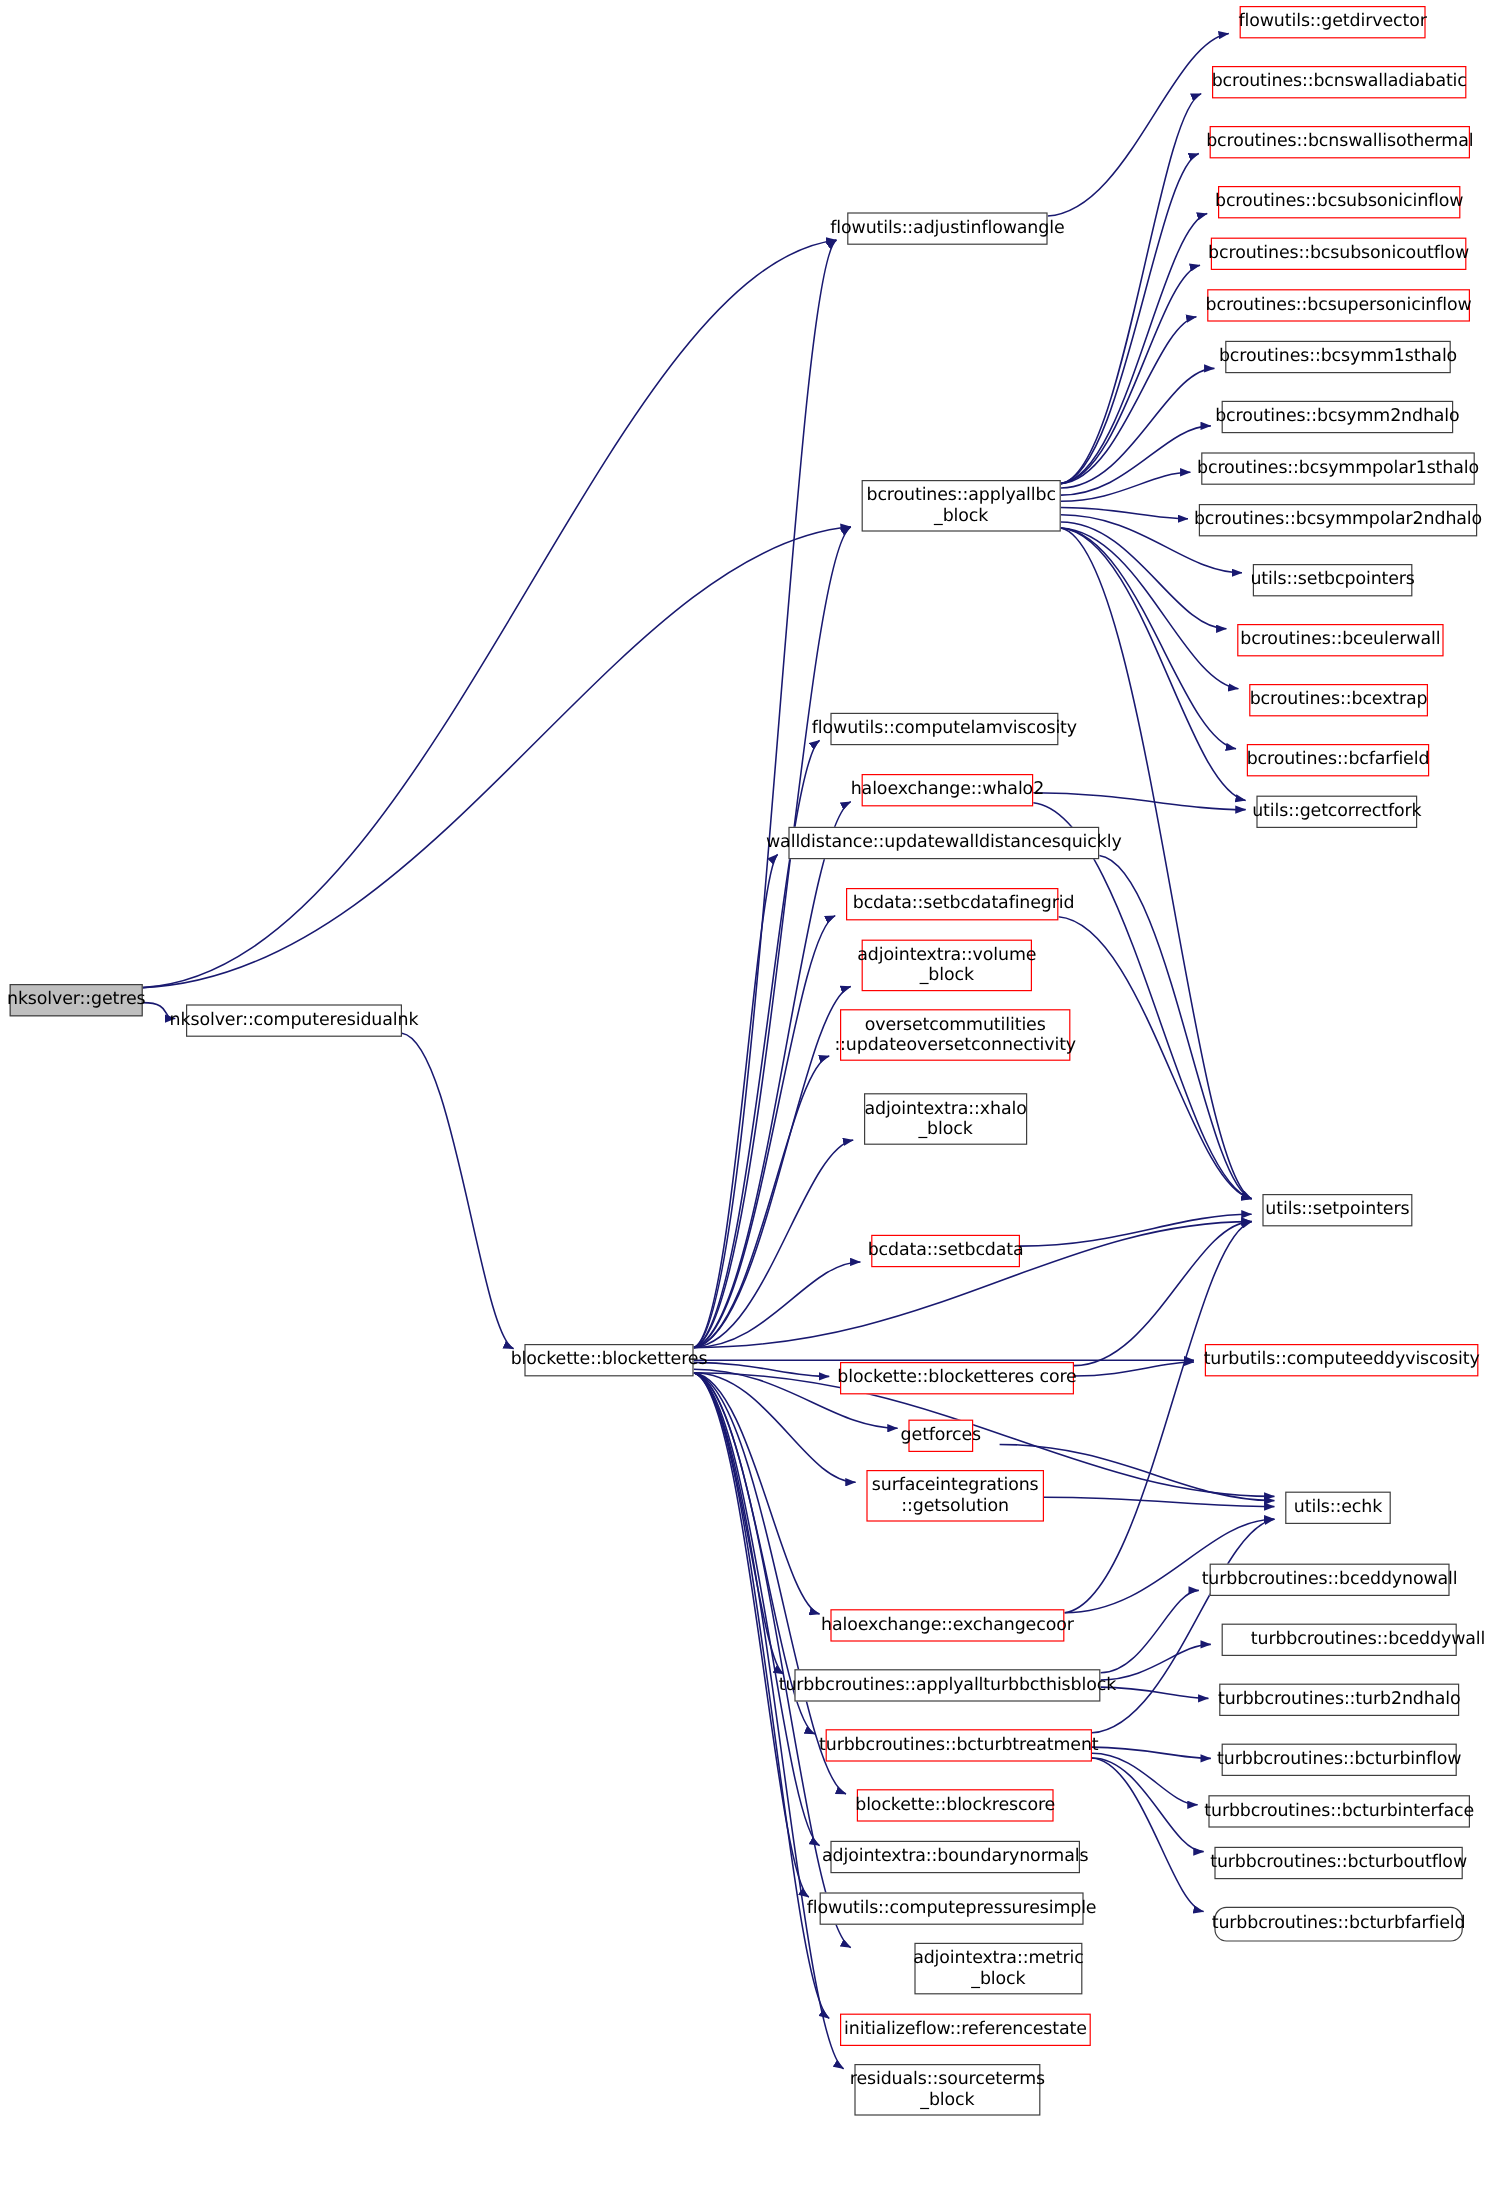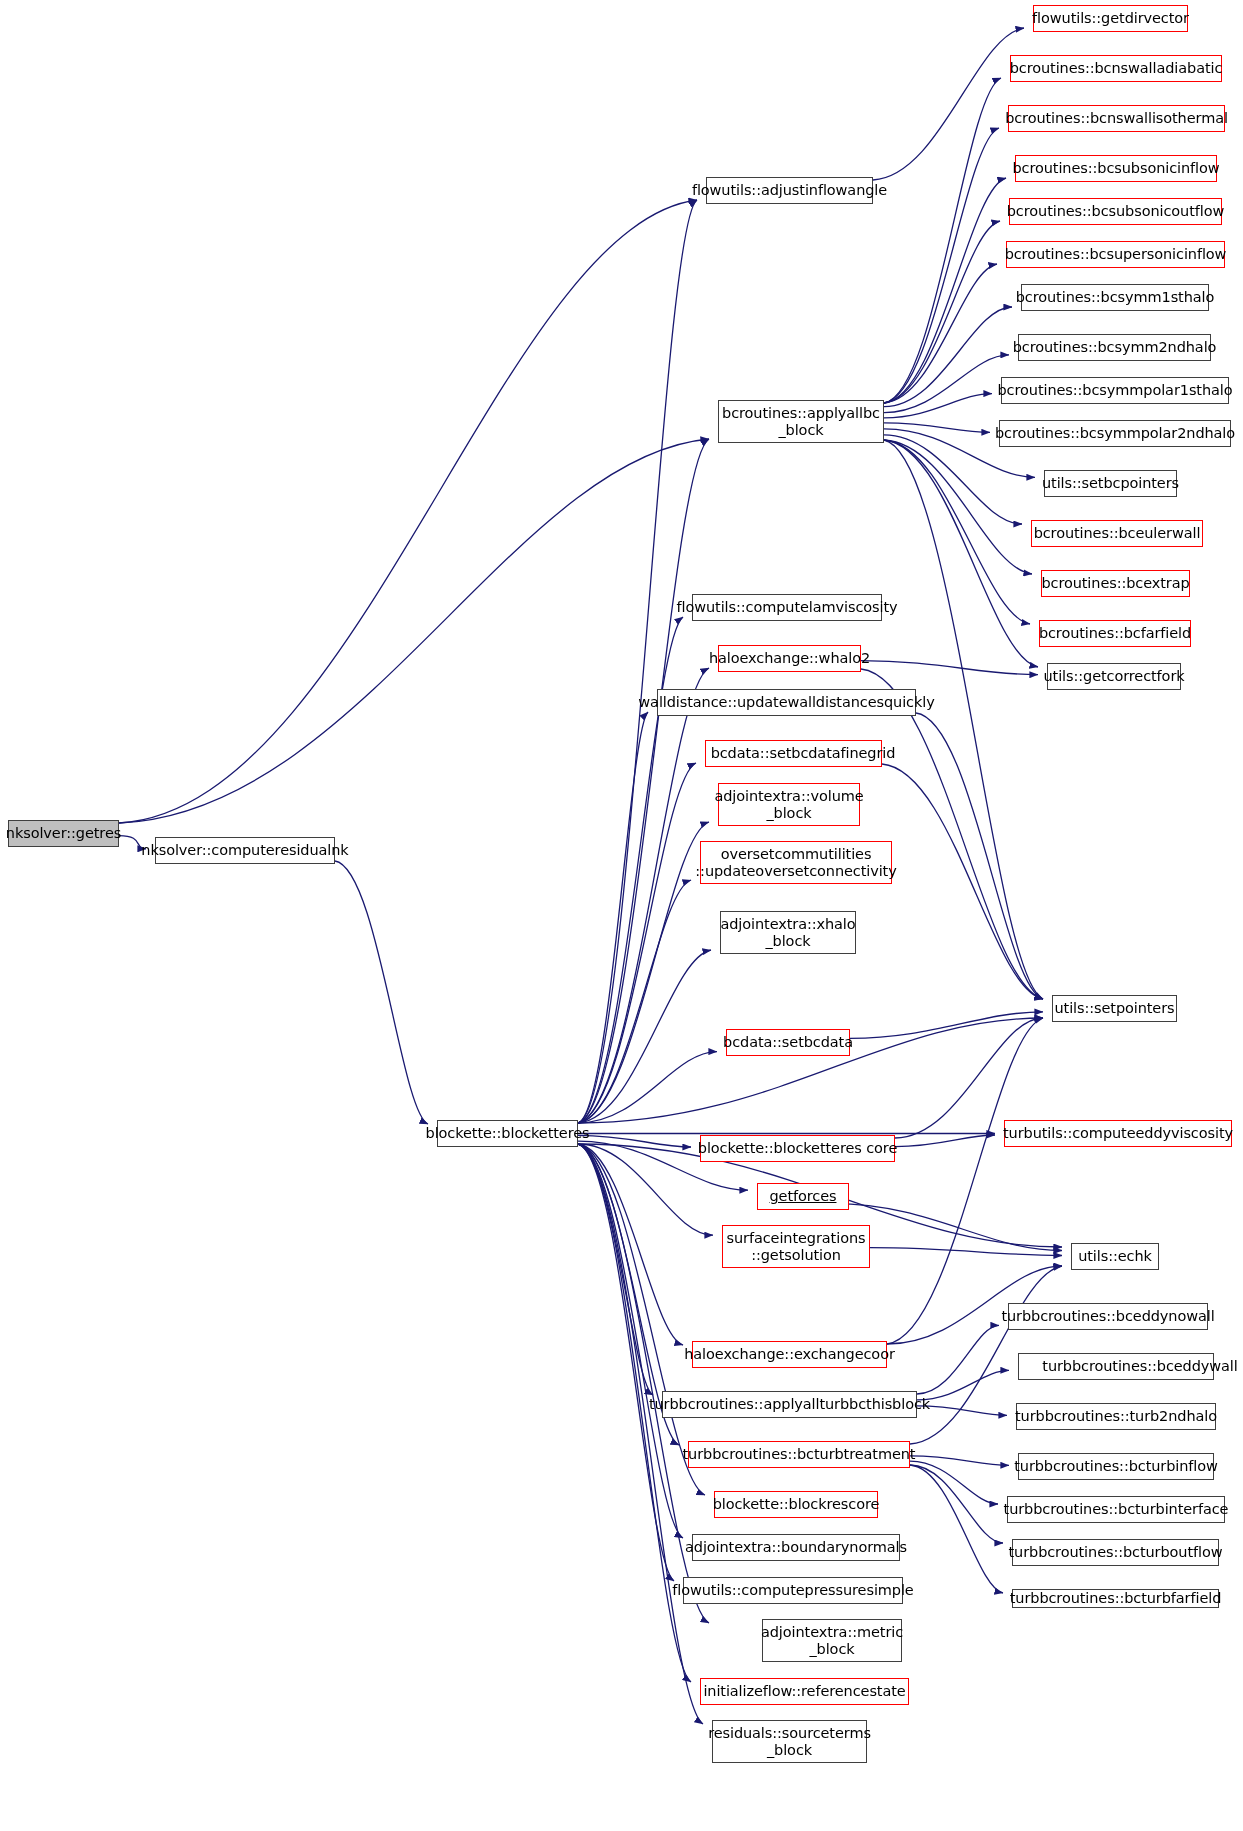--- a/index.html
+++ b/index.html
@@ -115,21 +115,21 @@
       <div class="node" style="left: 657px; top: 689px; width: 259px; height: 27px;"><span class="lbl">walldistance::updatewalldistancesquickly</span></div>
       <div class="node red" style="left: 705px; top: 740px; width: 177px; height: 27px; padding-left: 19px;"><span class="lbl">bcdata::setbcdatafinegrid</span></div>
       <div class="node red" style="left: 718px; top: 783px; width: 142px; height: 43px;"><span class="lbl">adjointextra::volume
 _block</span></div>
       <div class="node red" style="left: 700px; top: 841px; width: 192px; height: 43px;"><span class="lbl">oversetcommutilities
 ::updateoversetconnectivity</span></div>
       <div class="node" style="left: 720px; top: 911px; width: 136px; height: 43px;"><span class="lbl">adjointextra::xhalo
 _block</span></div>
       <div class="node red" style="left: 726px; top: 1029px; width: 124px; height: 27px;"><span class="lbl">bcdata::setbcdata</span></div>
       <div class="node red" style="left: 700px; top: 1135px; width: 195px; height: 27px;"><span class="lbl">blockette::blocketteres core</span></div>
-      <div class="node red" style="left: 757px; top: 1183px; width: 92px; height: 27px; text-decoration: underline;"><span class="lbl">getforces</span></div>
+      <div class="node red" style="left: 757px; top: 1183px; width: 54px; height: 27px;"><span class="lbl">getforces</span></div>
       <div class="node red" style="left: 722px; top: 1225px; width: 148px; height: 43px;"><span class="lbl">surfaceintegrations
 ::getsolution</span></div>
       <div class="node red" style="left: 692px; top: 1341px; width: 195px; height: 27px;"><span class="lbl">haloexchange::exchangecoor</span></div>
       <div class="node" style="left: 662px; top: 1391px; width: 255px; height: 27px;"><span class="lbl">turbbcroutines::applyallturbbcthisblock</span></div>
       <div class="node red" style="left: 688px; top: 1441px; width: 222px; height: 27px;"><span class="lbl">turbbcroutines::bcturbtreatment</span></div>
       <div class="node red" style="left: 714px; top: 1491px; width: 164px; height: 27px;"><span class="lbl">blockette::blockrescore</span></div>
       <div class="node" style="left: 692px; top: 1534px; width: 208px; height: 27px;"><span class="lbl">adjointextra::boundarynormals</span></div>
       <div class="node" style="left: 683px; top: 1577px; width: 220px; height: 27px;"><span class="lbl">flowutils::computepressuresimple</span></div>
       <div class="node" style="left: 718px; top: 1619px; width: 140px; height: 43px; margin-left: 44px;"><span class="lbl">adjointextra::metric
 _block</span></div>
@@ -153,15 +153,15 @@
       <div class="node" style="left: 1047px; top: 663px; width: 134px; height: 27px;"><span class="lbl">utils::getcorrectfork</span></div>
       <div class="node" style="left: 1052px; top: 995px; width: 125px; height: 27px;"><span class="lbl">utils::setpointers</span></div>
       <div class="node red" style="left: 1004px; top: 1120px; width: 228px; height: 27px;"><span class="lbl">turbutils::computeeddyviscosity</span></div>
       <div class="node" style="left: 1071px; top: 1243px; width: 88px; height: 27px;"><span class="lbl">utils::echk</span></div>
       <div class="node" style="left: 1008px; top: 1303px; width: 200px; height: 27px;"><span class="lbl">turbbcroutines::bceddynowall</span></div>
       <div class="node" style="left: 1018px; top: 1353px; width: 196px; height: 27px; padding-left: 48px;"><span class="lbl">turbbcroutines::bceddywall</span></div>
       <div class="node" style="left: 1016px; top: 1403px; width: 200px; height: 27px;"><span class="lbl">turbbcroutines::turb2ndhalo</span></div>
       <div class="node" style="left: 1018px; top: 1453px; width: 196px; height: 27px;"><span class="lbl">turbbcroutines::bcturbinflow</span></div>
       <div class="node" style="left: 1007px; top: 1496px; width: 218px; height: 27px;"><span class="lbl">turbbcroutines::bcturbinterface</span></div>
       <div class="node" style="left: 1012px; top: 1539px; width: 207px; height: 27px;"><span class="lbl">turbbcroutines::bcturboutflow</span></div>
-      <div class="node" style="left: 1012px; top: 1589px; width: 207px; height: 19px;"><span class="lbl">turbbcroutines::bcturbfarfield</span></div>
+      <div class="node" style="left: 1012px; top: 1589px; width: 207px; height: 29px; border-radius: 10px;"><span class="lbl">turbbcroutines::bcturbfarfield</span></div>
     </div>
 </div>
 
 </body></html>

